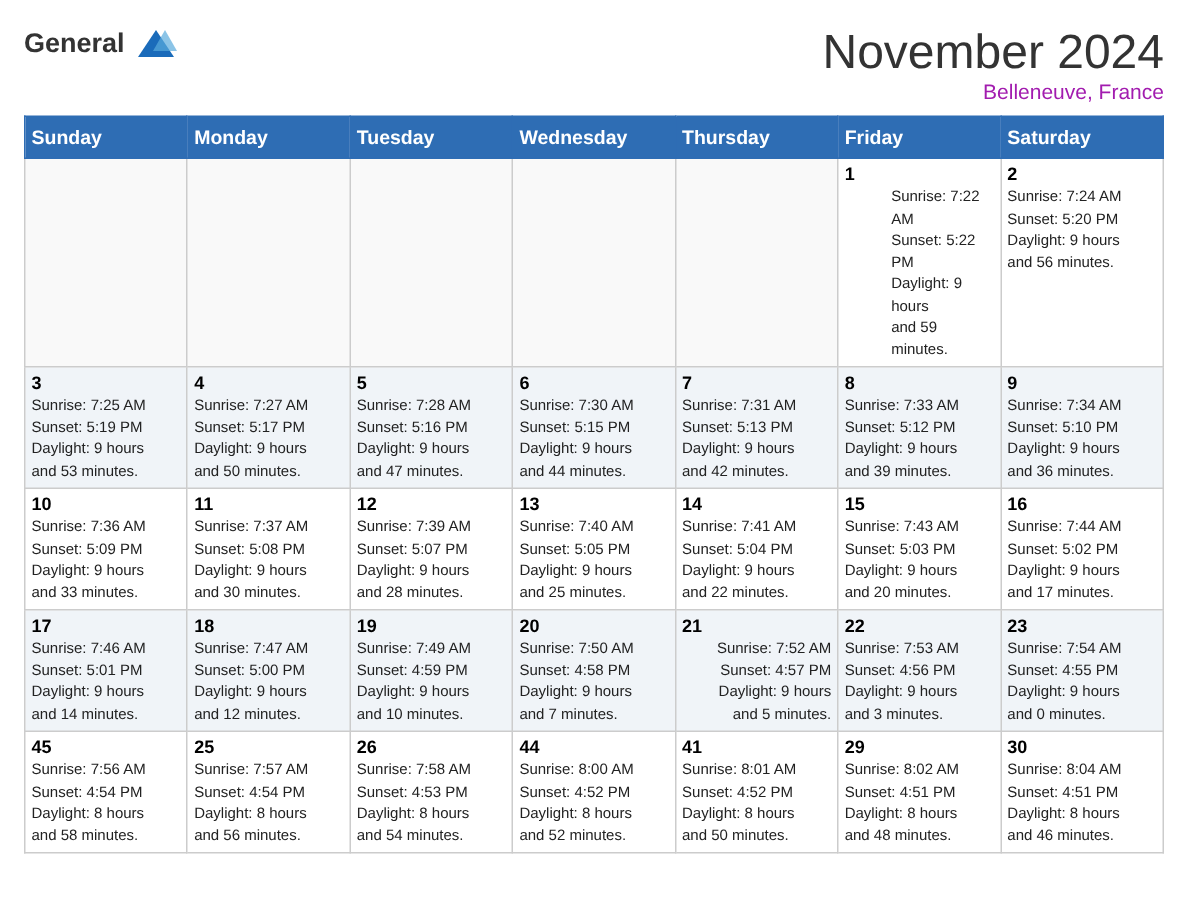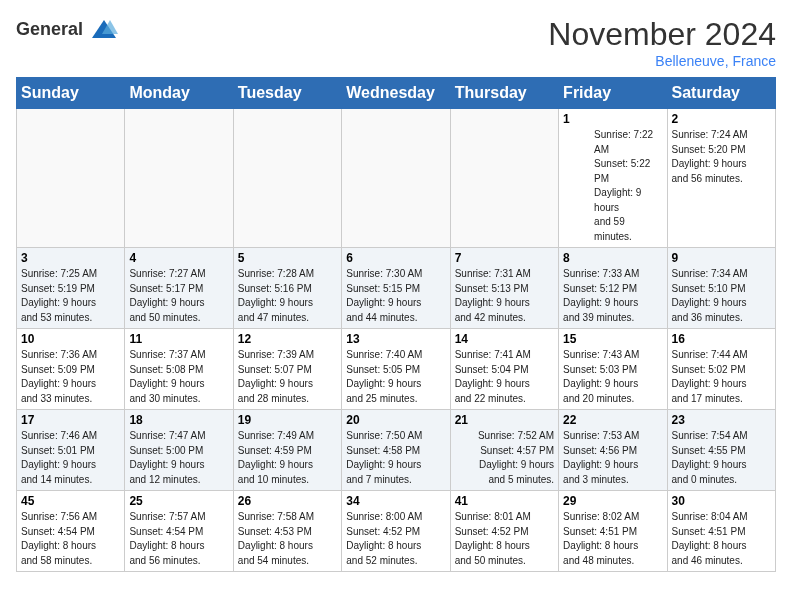--- a/index.html
+++ b/index.html
@@ -35,35 +35,35 @@
     .title-block {
       text-align: right;
     }
     .month-title {
       font-size: 32px;
       font-weight: normal;
       color: #333;
     }
     .location {
       font-size: 14px;
-      color: #3b82f6;
+      color: #a21caf;
       text-align: right;
     }
     table {
       width: 100%;
       border-collapse: collapse;
       font-size: 11px;
     }
     thead th {
       background: #2e6db4;
       color: #fff;
       padding: 6px 4px;
       text-align: left;
       font-weight: bold;
-      font-size: 16px;
+      font-size: 13px;
       border: 1px solid #2e6db4;
     }
     tbody td {
       border: 1px solid #ccc;
       vertical-align: top;
       padding: 3px 4px;
       width: 108px;
       height: 80px;
       background: #fff;
     }
@@ -309,21 +309,21 @@
 and 56 minutes.</div>
         </td>
         <td>
           <span class="day-num">26</span>
           <div class="day-info" style="white-space: pre-line;">Sunrise: 7:58 AM
 Sunset: 4:53 PM
 Daylight: 8 hours
 and 54 minutes.</div>
         </td>
         <td>
-          <span class="day-num">34</span>
+          <span class="day-num">44</span>
           <div class="day-info" style="white-space: pre-line;">Sunrise: 8:00 AM
 Sunset: 4:52 PM
 Daylight: 8 hours
 and 52 minutes.</div>
         </td>
         <td>
           <span class="day-num">41</span>
           <div class="day-info" style="white-space: pre-line;">Sunrise: 8:01 AM
 Sunset: 4:52 PM
 Daylight: 8 hours

